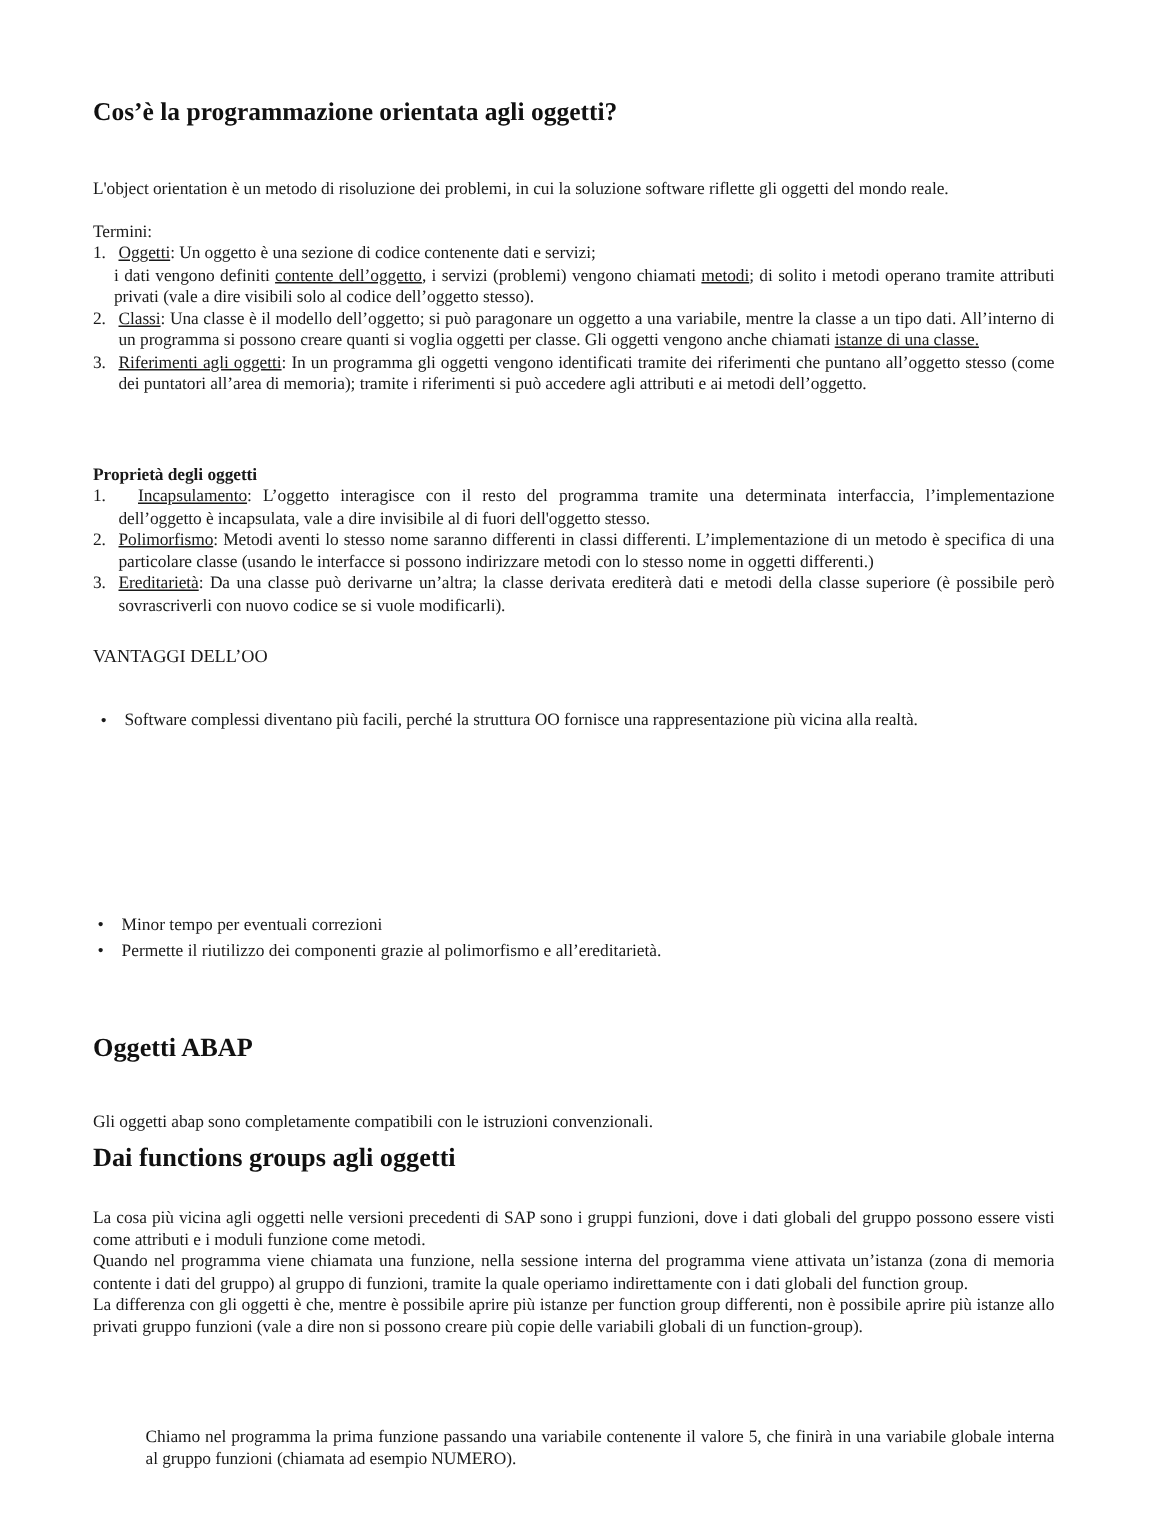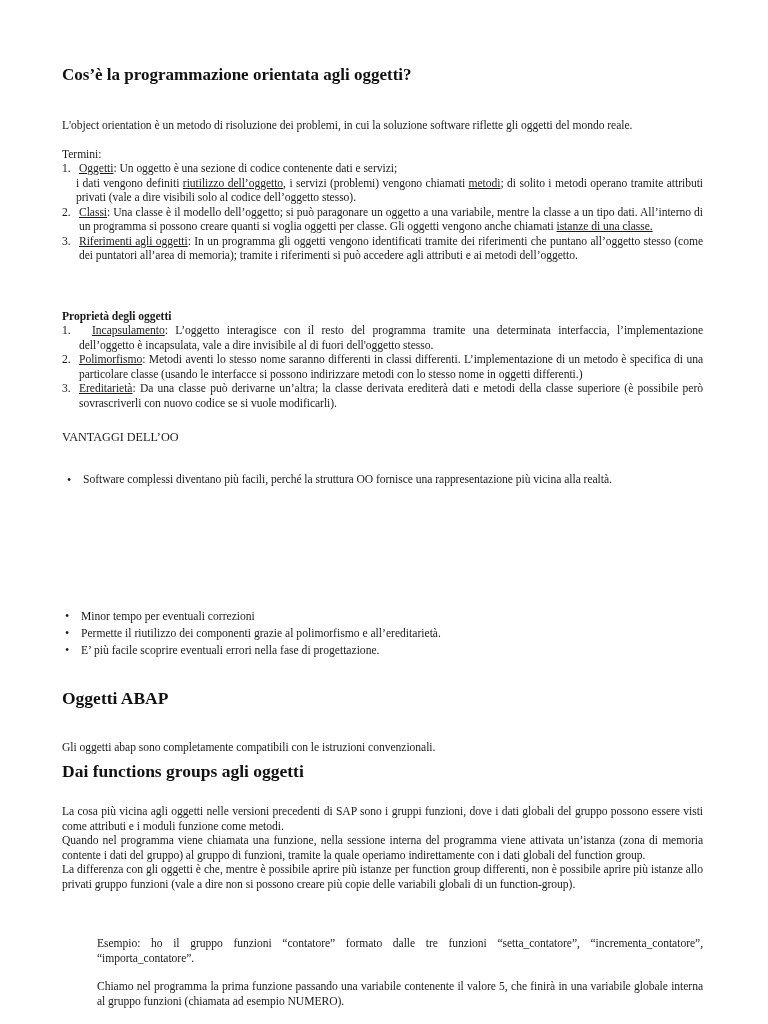--- a/index.html
+++ b/index.html
@@ -27,21 +27,21 @@
 <p class="abs txt" style="left:62px; top:107px; width:660px;">L'object orientation è un metodo di risoluzione dei problemi, in cui la soluzione software riflette gli oggetti del mondo reale.</p>
 
 <p class="abs txt" style="left:62px; top:136px;">Termini:</p>
 
 <div class="abs txt just" style="left:62px; top:150px; width:641px;">
   <div class="li">
     <span class="num">1.</span>
     <span class="u">Oggetti</span><span>: Un oggetto è una sezione di codice contenente dati e servizi;</span>
   </div>
   <div style="padding-left:14px;">
-    <span>i dati vengono definiti </span><span class="u">riutilizzo dell’oggetto</span><span>, i servizi (problemi) vengono chiamati </span><span class="u">metodi</span><span>; di solito i metodi operano tramite attributi privati (vale a dire visibili solo al codice dell’oggetto stesso).</span>
+    <span>i dati vengono definiti </span><span class="u">contente dell’oggetto</span><span>, i servizi (problemi) vengono chiamati </span><span class="u">metodi</span><span>; di solito i metodi operano tramite attributi privati (vale a dire visibili solo al codice dell’oggetto stesso).</span>
   </div>
   <div class="li">
     <span class="num">2.</span>
     <span class="u">Classi</span><span>: Una classe è il modello dell’oggetto; si può paragonare un oggetto a una variabile, mentre la classe a un tipo dati. All’interno di un programma si possono creare quanti si voglia oggetti per classe. Gli oggetti vengono anche chiamati </span><span class="u">istanze di una classe.</span>
   </div>
   <div class="li">
     <span class="num">3.</span>
     <span class="u">Riferimenti agli oggetti</span><span>: In un programma gli oggetti vengono identificati tramite dei riferimenti che puntano all’oggetto stesso (come dei puntatori all’area di memoria); tramite i riferimenti si può accedere agli attributi e ai metodi dell’oggetto.</span>
   </div>
 </div>
@@ -65,30 +65,28 @@
 
 <p class="abs" style="left:62px; top:430px; font-size:12.2px; line-height:15px;">VANTAGGI DELL’OO</p>
 
 <ul class="abs txt" style="left:64px; top:461px; width:660px;">
   <li class="bul">Software complessi diventano più facili, perché la struttura OO fornisce una rappresentazione più vicina alla realtà.</li>
 </ul>
 
 <ul class="abs" style="left:62px; top:608px; width:660px; font-size:11.6px; line-height:17px;">
   <li class="bul">Minor tempo per eventuali correzioni</li>
   <li class="bul">Permette il riutilizzo dei componenti grazie al polimorfismo e all’ereditarietà.</li>
-  <li class="bul">E’ più facile scoprire eventuali errori nella fase di progettazione.</li>
 </ul>
 
 <h2 class="abs" style="left:62px; top:688px;">Oggetti ABAP</h2>
 <p class="abs txt" style="left:62px; top:729px; width:660px;">Gli oggetti abap sono completamente compatibili con le istruzioni convenzionali.</p>
 
 <h2 class="abs" style="left:62px; top:761px;">Dai functions groups agli oggetti</h2>
 
 <div class="abs txt just" style="left:62px; top:793px; width:641px;">
   <p>La cosa più vicina agli oggetti nelle versioni precedenti di SAP sono i gruppi funzioni, dove i dati globali del gruppo possono essere visti come attributi e i moduli funzione come metodi.</p>
   <p>Quando nel programma viene chiamata una funzione, nella sessione interna del programma viene attivata un’istanza (zona di memoria contente i dati del gruppo) al gruppo di funzioni, tramite la quale operiamo indirettamente con i dati globali del function group.</p>
   <p>La differenza con gli oggetti è che, mentre è possibile aprire più istanze per function group differenti, non è possibile aprire più istanze allo privati gruppo funzioni (vale a dire non si possono creare più copie delle variabili globali di un function-group).</p>
 </div>
 
 <div class="abs txt just" style="left:97px; top:925px; width:606px;">
-  <p>Esempio: ho il gruppo funzioni “contatore” formato dalle tre funzioni “setta_contatore”, “incrementa_contatore”, “importa_contatore”.</p>
   <p style="margin-top:14px;">Chiamo nel programma la prima funzione passando una variabile contenente il valore 5, che finirà in una variabile globale interna al gruppo funzioni (chiamata ad esempio NUMERO).</p>
 </div>
 
 </body></html>

